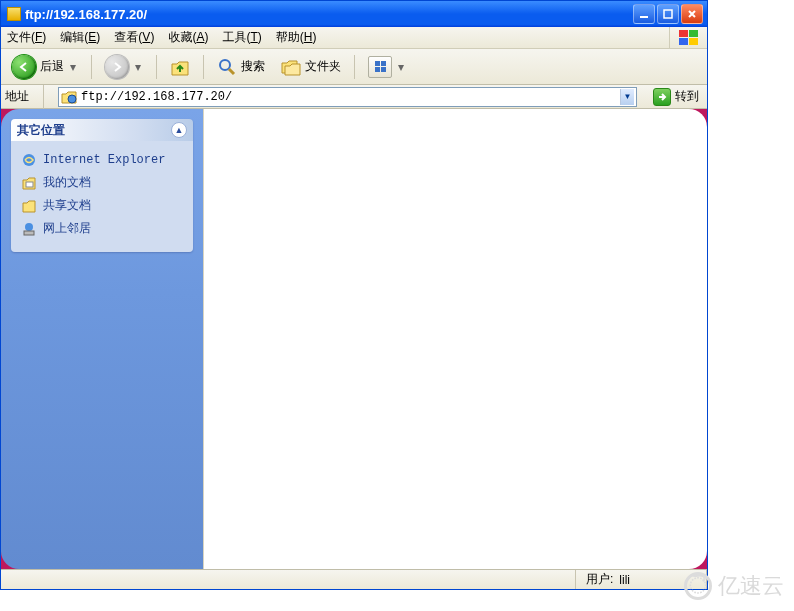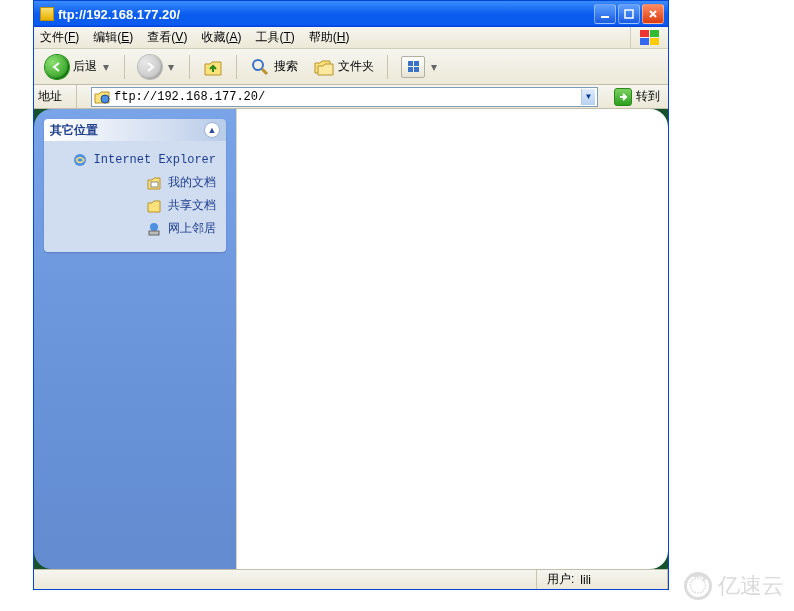--- a/index.html
+++ b/index.html
@@ -1,17 +1,17 @@
 <!DOCTYPE html>
 <html><head>
 <meta charset="utf-8">
 <style>
   * { box-sizing: border-box; margin: 0; padding: 0; }
   body { font-family: "Tahoma", "SimSun", sans-serif; font-size: 12px; background: #fff; width: 794px; height: 611px; overflow: hidden; position: relative;}
-  .window { width: 636px; height: 590px; border: 1px solid #0046d2; display: flex; flex-direction: column; background: #14532d; margin-left: 33px;}
+  .window { width: 708px; height: 590px; border: 1px solid #0046d2; display: flex; flex-direction: column; background: #be185d;}
   .titlebar { height: 26px; background: linear-gradient(#3a8cff 0%, #0a5cef 50%, #0a5cef 90%, #003edb 100%); display: flex; align-items: center; color: #fff; font-weight: bold; padding-left: 6px; font-size: 13px; }
   .titlebar .ticon { width: 14px; height: 14px; margin-right: 4px; background: linear-gradient(#f8e070, #e8b000); border: 1px solid #c09000;}
   .titlebar .spacer { flex: 1; }
   .tb-btns { display: flex; gap: 2px; padding-right: 4px; }
   .tb-btn { width: 22px; height: 20px; border-radius: 3px; display: flex; align-items: center; justify-content: center; color: #fff; font-family: Arial; font-weight: bold; font-size: 12px; border: 1px solid rgba(255,255,255,0.4);}
   .tb-min, .tb-max { background: linear-gradient(#5ea0ff, #1a5ce0); }
   .tb-close { background: linear-gradient(#ff8a60, #d83c10); }
   .menubar { height: 22px; background: linear-gradient(#f6f5ef,#ece9d8); border-bottom: 1px solid #d0cdb8; display: flex; align-items: center; padding-left: 4px; gap: 10px;}
   .menu-item { padding: 18px 2px; display:inline-block;}
   .menu-item u { text-decoration: underline; }
@@ -36,21 +36,21 @@
   .addr-input .url { font-family:"SimSun","Courier New",monospace; font-size:12px; flex:1;}
   .addr-input .cbo { width:14px; height:16px; border-left:1px solid #b8c8e0; background:linear-gradient(#e0ecff,#b8d0f0); display:flex; align-items:center; justify-content:center; color:#003a90; font-size:8px;}
   .go-btn { height:20px; display:flex; align-items:center; gap:4px; padding:0 4px;}
   .go-arrow{width:18px;height:18px;background:linear-gradient(#7ed060,#2aa020);border-radius:3px;display:flex;align-items:center;justify-content:center;color:#fff;border:1px solid #2a8818;}
   .clientarea { flex:1; display:flex; overflow:hidden;border-radius:18px;}
   .sidebar { width: 202px; background: linear-gradient(#7aa4e8 0%, #6d98de 40%, #628bd0 100%); padding: 10px; }
   .side-panel { border-radius:4px; overflow:hidden; box-shadow: 0 1px 2px rgba(0,0,60,0.2);}
   .side-head { height:22px; background: linear-gradient(90deg,#ffffff,#d0dcf0 70%,#b8cce8); display:flex; align-items:center; padding:0 6px; color:#1e3e8c; font-weight:bold; font-size:12px;}
   .side-head .chev { margin-left:auto; width:16px; height:16px; border-radius:50%; border:1px solid #9ab0d8; background:#fff; display:flex; align-items:center; justify-content:center; color:#2a4c9c; font-size:9px;}
   .side-body { background: #d0dcf0; padding:8px 10px 12px; }
-  .side-link { display:flex; align-items:center; gap:6px; color:#1e3e8c; font-size:12px; padding:3px 0; font-family:"SimSun","Courier New",monospace; cursor:pointer;justify-content:flex-end;}
+  .side-link { display:flex; align-items:center; gap:6px; color:#1e3e8c; font-size:12px; padding:3px 0; font-family:"SimSun","Courier New",monospace; cursor:pointer;}
   .sic { width:16px; height:16px; display:inline-flex; align-items:center; justify-content:center;}
   .content-pane { flex:1; background:#fff; border-left:1px solid #d8d4c0;}
   .statusbar { height:20px; border-top:1px solid #c0bda8; background:linear-gradient(#f6f5ef,#ece9d8); display:flex; align-items:center; font-size:12px;}
   .status-sep{width:1px;height:100%;background:#c8c4b0;}
   .status-cell{padding:0 10px;height:100%;display:flex;align-items:center;gap:6px;}
   .net-ic{width:14px;height:14px;display:inline-flex;}
   .watermark { position:absolute; right:10px; bottom:10px; color:#dadada; display:flex; align-items:center; gap:6px; font-size:22px;}
   .watermark .wm-ic { width:28px;height:28px;border:3px solid #dcdcdc;border-radius:50%;display:flex;align-items:center;justify-content:center;color:#dcdcdc;font-weight:bold;}
 </style>
 </head>

